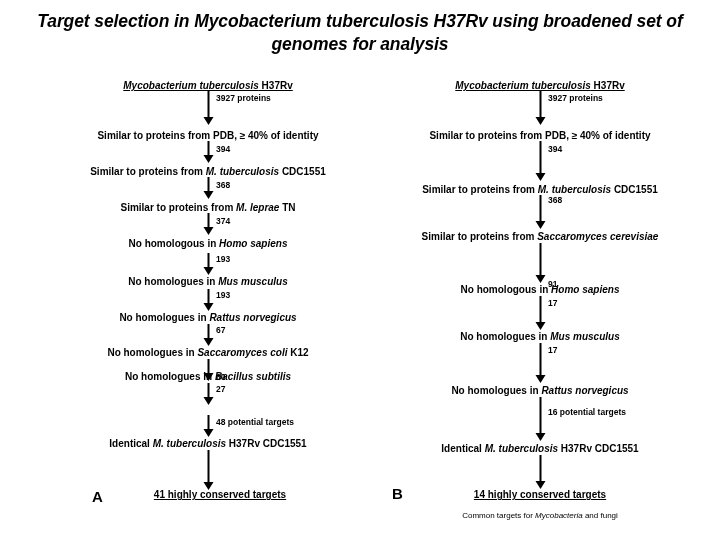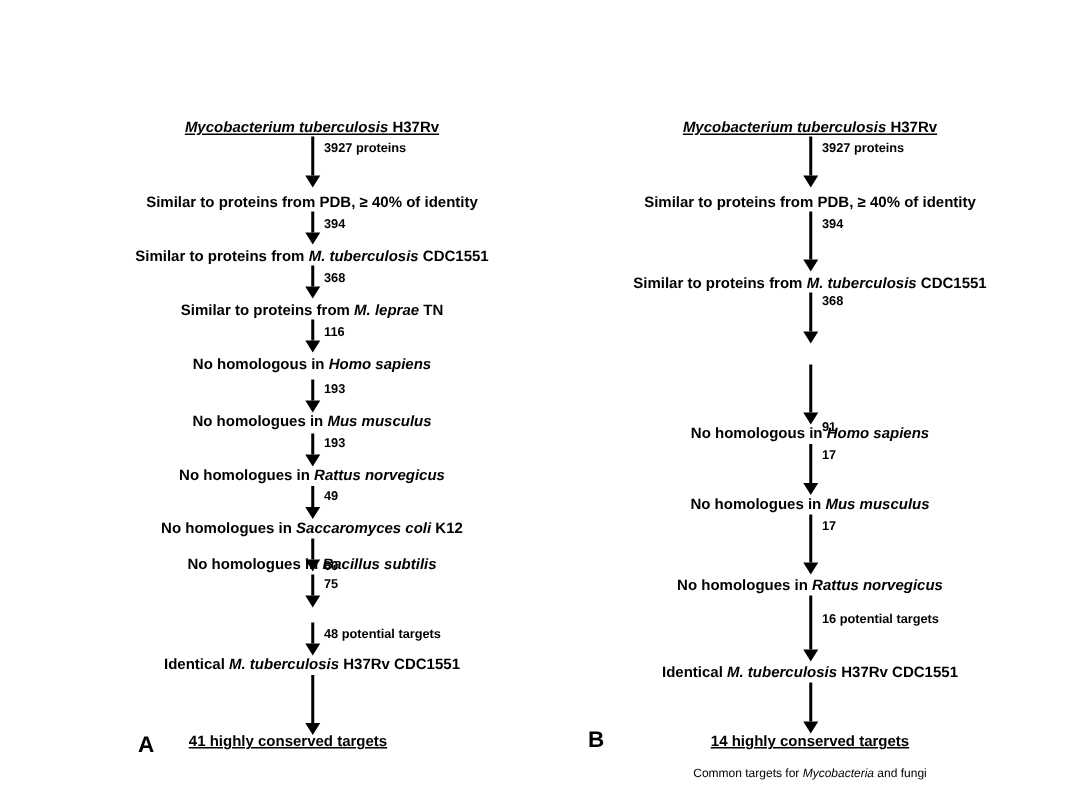--- a/index.html
+++ b/index.html
@@ -97,20 +97,21 @@
     transform: translateX(-50%);
     white-space: nowrap;
   }
   .caption .it { font-style: italic; }
 </style>
 </head>
 <body>
 
 <div id="slide">
 
+  <div id="title">Target selection in Mycobacterium tuberculosis H37Rv using broadened set of genomes for analysis</div>
 
   <div class="column" id="col-left">
 
     <div class="node underline" style="left:208px; top:80px;">
       <span class="it">Mycobacterium tuberculosis</span><span> H37Rv</span>
     </div>
     <div class="arrow" style="left:208px; top:91px; height:34px;">
       <div class="shaft" style="height:26px;"></div>
         <div class="head" style="top:26px;"></div>
     </div>
@@ -134,21 +135,21 @@
     </div>
     <div class="arrow-label" style="left:216px; top:181px;">368</div>
 
     <div class="node" style="left:208px; top:202px;">
       <span>Similar to proteins from </span><span class="it">M. leprae</span><span> TN</span>
     </div>
     <div class="arrow" style="left:208px; top:213px; height:22px;">
       <div class="shaft" style="height:14px;"></div>
         <div class="head" style="top:14px;"></div>
     </div>
-    <div class="arrow-label" style="left:216px; top:217px;">116</div>
+    <div class="arrow-label" style="left:216px; top:217px;">374</div>
 
     <div class="node" style="left:208px; top:238px;">
       <span>No homologous in </span><span class="it">Homo sapiens</span>
     </div>
     <div class="arrow" style="left:208px; top:253px; height:22px;">
       <div class="shaft" style="height:14px;"></div>
         <div class="head" style="top:14px;"></div>
     </div>
     <div class="arrow-label" style="left:216px; top:255px;">193</div>
 
@@ -161,55 +162,55 @@
     </div>
     <div class="arrow-label" style="left:216px; top:291px;">193</div>
 
     <div class="node" style="left:208px; top:312px;">
       <span>No homologues in </span><span class="it">Rattus norvegicus</span>
     </div>
     <div class="arrow" style="left:208px; top:324px; height:22px;">
       <div class="shaft" style="height:14px;"></div>
         <div class="head" style="top:14px;"></div>
     </div>
-    <div class="arrow-label" style="left:216px; top:326px;">49</div>
+    <div class="arrow-label" style="left:216px; top:326px;">67</div>
 
     <div class="node" style="left:208px; top:347px;">
       <span>No homologues in </span><span class="it">Saccaromyces coli</span><span> K12</span>
     </div>
     <div class="arrow" style="left:208px; top:359px; height:22px;">
       <div class="shaft" style="height:14px;"></div>
         <div class="head" style="top:14px;"></div>
     </div>
     <div class="arrow-label" style="left:216px; top:373px;">60</div>
 
     <div class="node" style="left:208px; top:371px;">
       <span>No homologues in </span><span class="it">Bacillus subtilis</span>
     </div>
     <div class="arrow" style="left:208px; top:383px; height:22px;">
       <div class="shaft" style="height:14px;"></div>
         <div class="head" style="top:14px;"></div>
     </div>
-    <div class="arrow-label" style="left:216px; top:385px;">75</div>
+    <div class="arrow-label" style="left:216px; top:385px;">27</div>
 
     <div class="arrow" style="left:208px; top:415px; height:22px;">
       <div class="shaft" style="height:14px;"></div>
         <div class="head" style="top:14px;"></div>
     </div>
     <div class="arrow-label" style="left:216px; top:418px;">48 potential targets</div>
 
     <div class="node" style="left:208px; top:438px;">
       <span>Identical  </span><span class="it">M. tuberculosis</span><span> H37Rv CDC1551</span>
     </div>
     <div class="arrow" style="left:208px; top:450px; height:40px;">
       <div class="shaft" style="height:32px;"></div>
         <div class="head" style="top:32px;"></div>
     </div>
 
-    <div class="node underline" style="left:192px; top:489px;">41 highly conserved targets</div>
+    <div class="node underline" style="left:220px; top:489px;">41 highly conserved targets</div>
 
     <div class="panel-letter" style="left:92px; top:489px;">A</div>
 
   </div>
 
   <div class="column" id="col-right">
 
     <div class="node underline" style="left:180px; top:80px;">
       <span class="it">Mycobacterium tuberculosis</span><span> H37Rv</span>
     </div>
@@ -230,20 +231,23 @@
 
     <div class="node" style="left:180px; top:184px;">
       <span>Similar to proteins from </span><span class="it">M. tuberculosis</span><span> CDC1551</span>
     </div>
     <div class="arrow" style="left:180px; top:195px; height:34px;">
       <div class="shaft" style="height:26px;"></div>
         <div class="head" style="top:26px;"></div>
     </div>
     <div class="arrow-label" style="left:188px; top:196px;">368</div>
 
+    <div class="node" style="left:180px; top:231px;">
+      <span>Similar to proteins from </span><span class="it">Saccaromyces cerevisiae</span>
+    </div>
     <div class="arrow" style="left:180px; top:243px; height:40px;">
       <div class="shaft" style="height:32px;"></div>
         <div class="head" style="top:32px;"></div>
     </div>
     <div class="arrow-label" style="left:188px; top:244px;margin-top:36px;">91</div>
 
     <div class="node" style="left:180px; top:284px;">
       <span>No homologous in </span><span class="it">Homo sapiens</span>
     </div>
     <div class="arrow" style="left:180px; top:296px; height:34px;">

